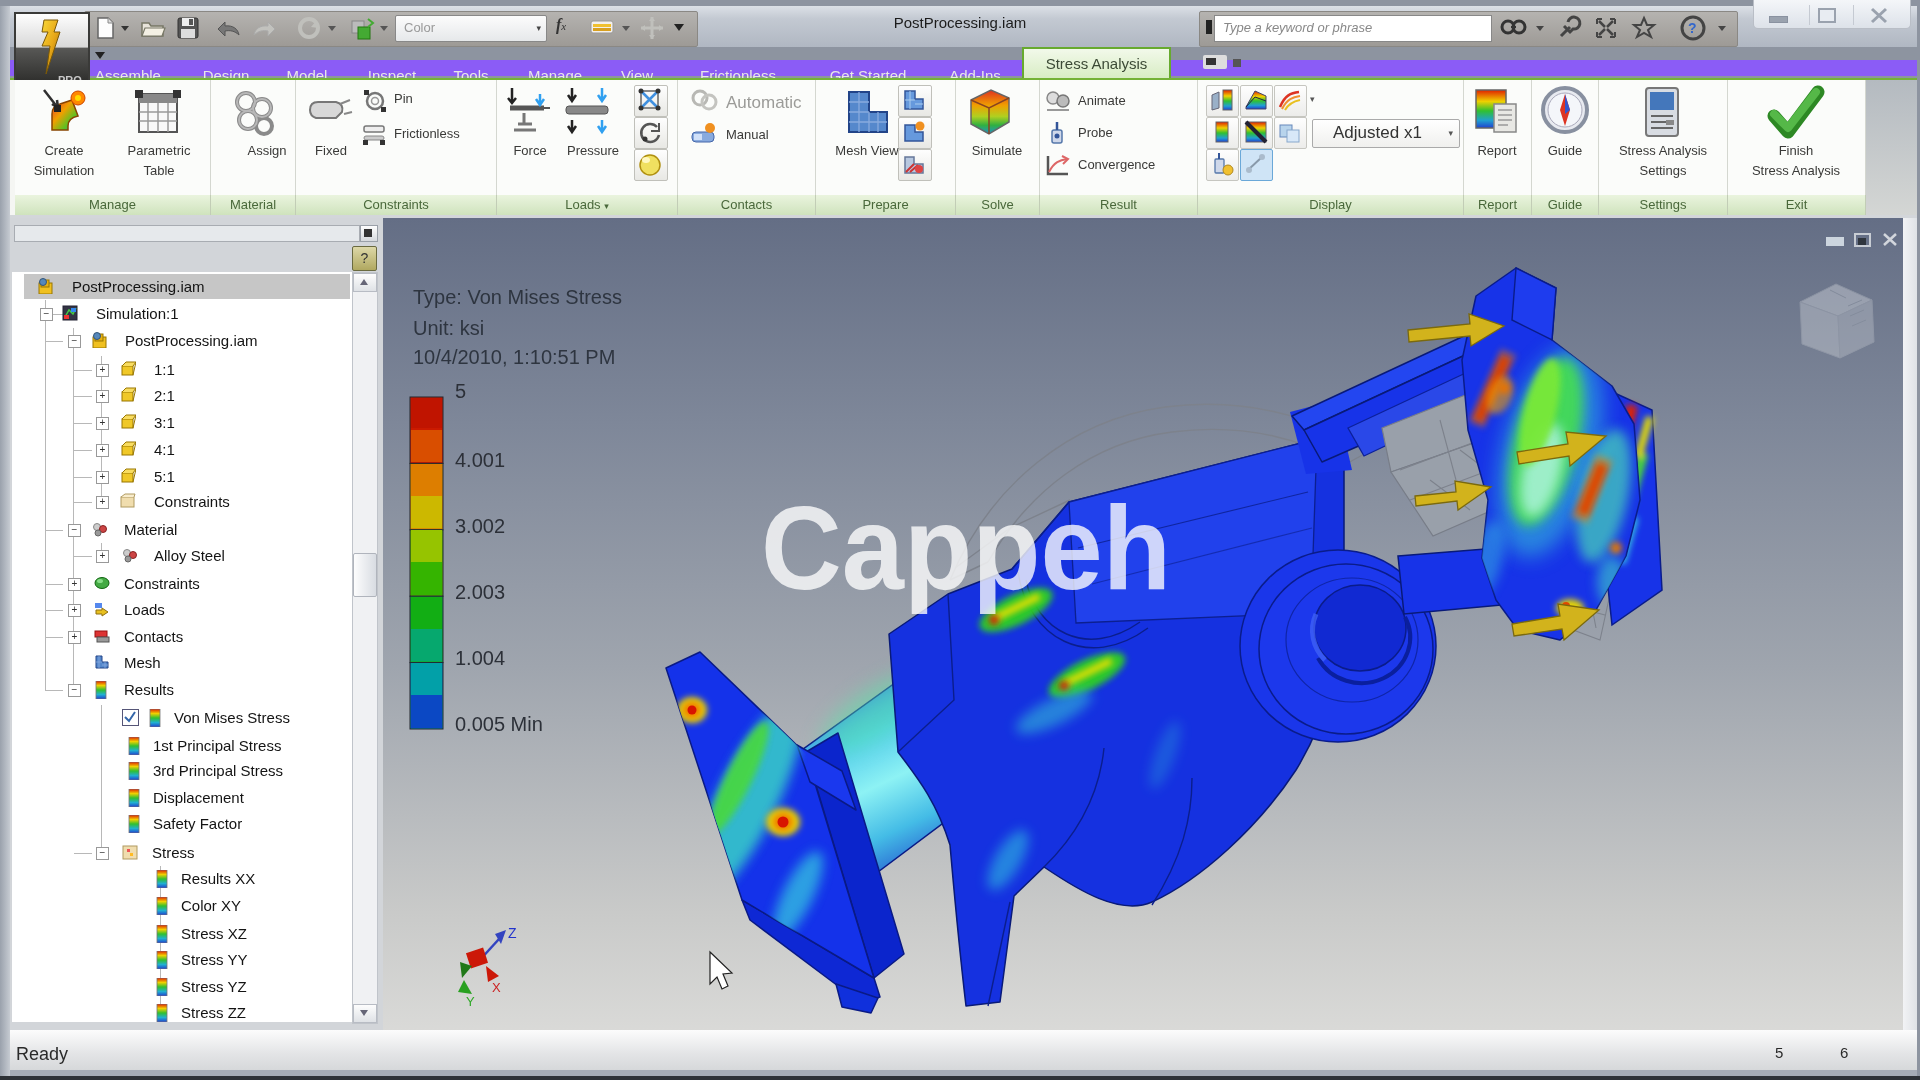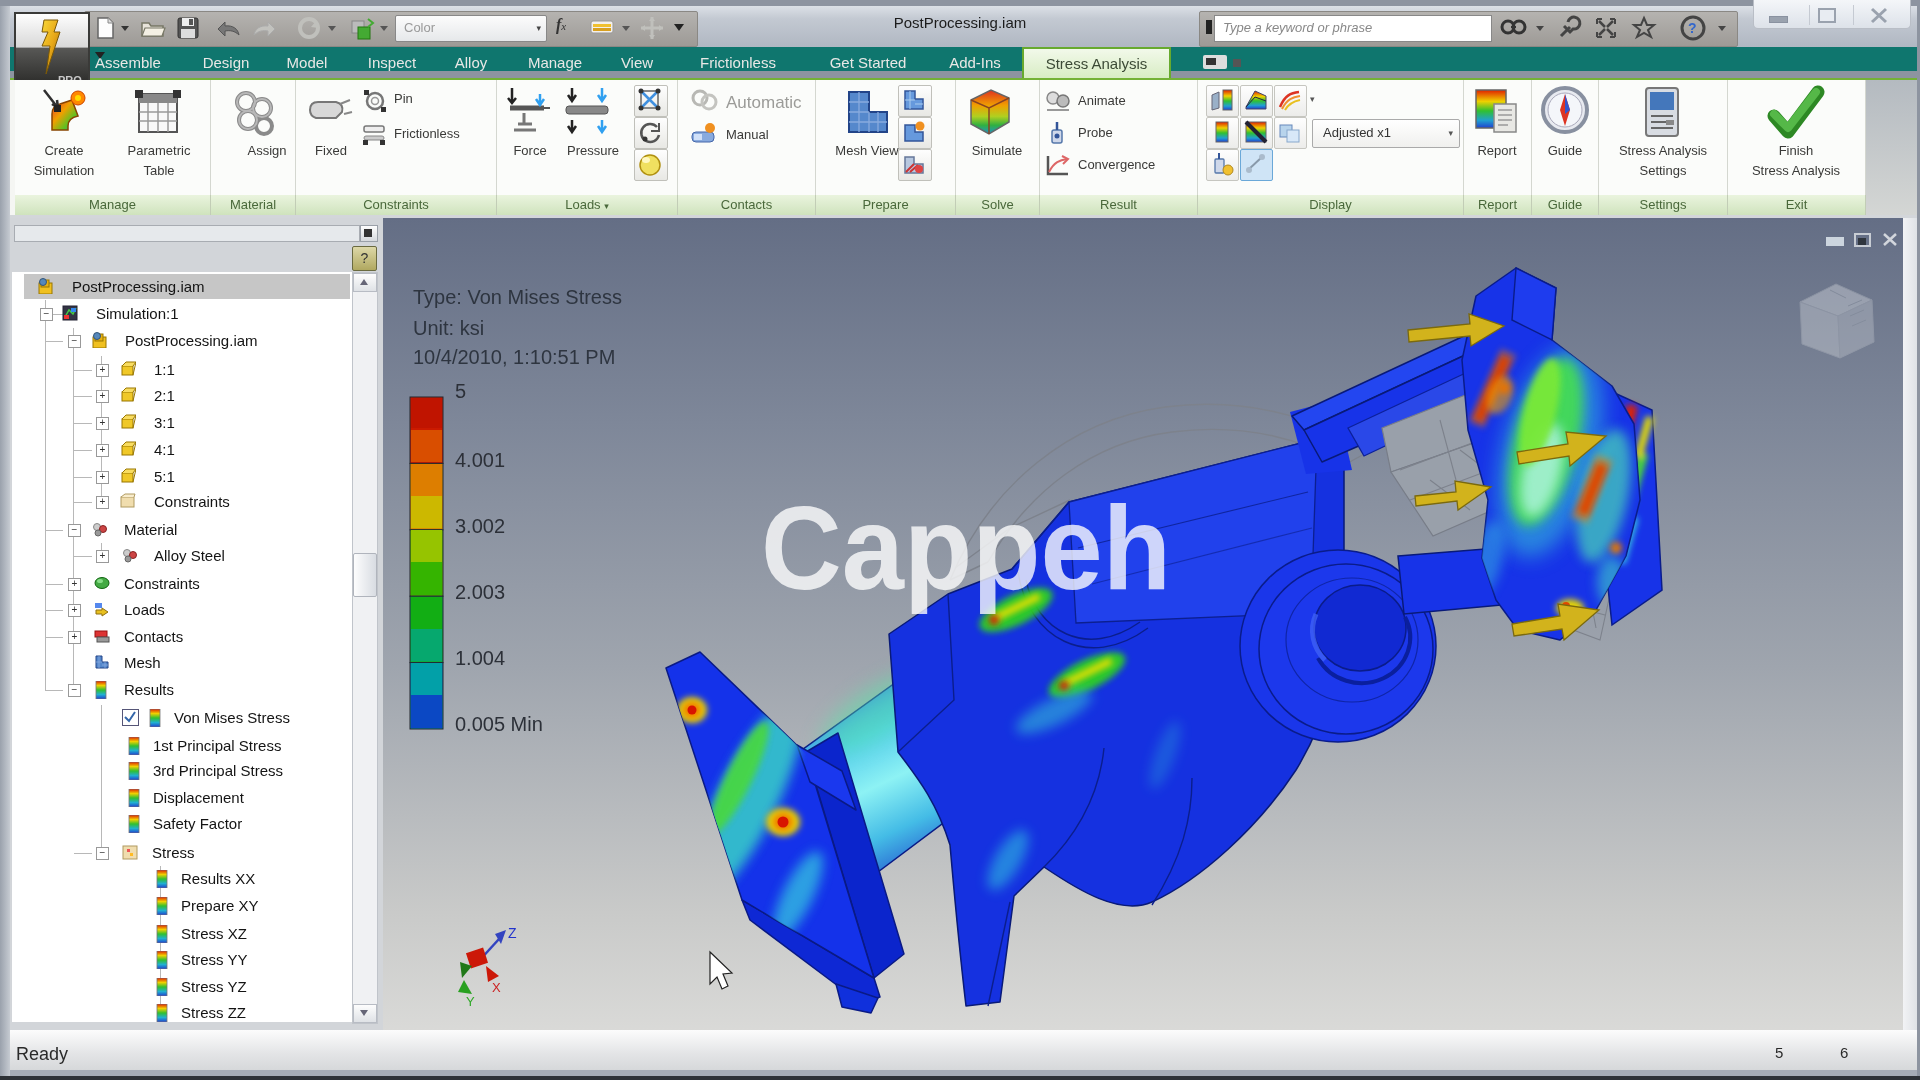--- a/index.html
+++ b/index.html
@@ -7,21 +7,21 @@
 .rabs{position:absolute}
 .grp{background:#fbfcfa}
 
 #titlebar{left:0;top:0;width:1920px;height:47px;background:linear-gradient(#e7ebf0,#c3c9d2 40%,#b0b7c2)}
 #topline{left:0;top:0;width:1920px;height:6px;background:#8d94a0}
 #qat{left:84px;top:11px;width:612px;height:34px;background:linear-gradient(#b5b3b0,#9d9a96);border:1px solid #8a8884;border-radius:2px}
 #searchbar{left:1199px;top:11px;width:537px;height:34px;background:linear-gradient(#b5b3b0,#9d9a96);border:1px solid #8a8884;border-radius:2px}
 #wintitle{left:810px;top:14px;width:300px;height:20px;font-size:15px;color:#1c1c1c;text-align:center}
 #winbtns{left:1753px;top:0;width:156px;height:28px;background:linear-gradient(#f4f6f9,#dde2e9);border:1px solid #b9bec6;border-top:none;border-radius:0 0 5px 5px}
 
-#menubar{left:0;top:47px;width:1920px;height:24px;background:#0f766e}
+#menubar{left:0;top:60px;width:1920px;height:16px;background:#8b5cf6}
 #menubar .tab{position:absolute;top:0;height:31px;line-height:31px;color:#e8e8e6;font-size:15px;text-align:center}
 #satab{left:1022px;top:47px;width:145px;height:29px;background:linear-gradient(#f2f9ea,#d8edc4);border:2px solid #67aa2e;border-bottom:none;color:#3c4a36;font-size:15px;line-height:29px;text-align:center}
 #greenline{left:0;top:78px;width:1920px;height:2px;background:#74b236}
 
 #ribbon{left:0;top:80px;width:1866px;height:135px;background:#f5f6f3;border-bottom:1px solid #b9bdb4}
 #ribbonright{left:1866px;top:80px;width:54px;height:135px;background:linear-gradient(#b4bac0,#d4d6d4)}
 .grp{position:absolute;top:0;height:115px;border-right:1px solid #d4d7d0}
 .grplabel{position:absolute;top:115px;height:20px;background:linear-gradient(#eaf4de,#cfe3bd);border-right:1px solid #c2cdb6;color:#49683a;font-size:13px;text-align:center;line-height:19px}
 .bigbtn{position:absolute;font-size:13px;color:#3a3a38;text-align:center}
 .smalltxt{position:absolute;font-size:13px;color:#3a3a38}
@@ -130,21 +130,21 @@
     <div class="abs" style="left:1809px;top:5px;width:44px;height:20px;border-right:1px solid #c5cad2"></div>
     <div class="abs" style="left:1818px;top:8px;width:14px;height:11px;border:2px solid #9aa2ae;background:#e8ecf2"></div>
     <svg class="abs" style="left:1866px;top:6px" width="26" height="20" viewBox="0 0 26 20">
       <path d="M6,3 L20,16 M20,3 L6,16" stroke="#9aa2ae" stroke-width="3"></path>
     </svg>
   <div class="abs" id="menubar">
       <div class="tab" style="left:73px;width:110px">Assemble</div>
       <div class="tab" style="left:171px;width:110px">Design</div>
       <div class="tab" style="left:252px;width:110px">Model</div>
       <div class="tab" style="left:337px;width:110px">Inspect</div>
-      <div class="tab" style="left:416px;width:110px">Alloy</div>
+      <div class="tab" style="left:416px;width:110px">Tools</div>
       <div class="tab" style="left:500px;width:110px">Manage</div>
       <div class="tab" style="left:582px;width:110px">View</div>
       <div class="tab" style="left:683px;width:110px">Frictionless</div>
       <div class="tab" style="left:813px;width:110px">Get Started</div>
       <div class="tab" style="left:920px;width:110px">Add-Ins</div>
     </div>
     <div class="abs" id="satab">Stress Analysis</div>
     <div class="abs" style="left:1203px;top:55px;width:24px;height:14px;background:#ddd;border-radius:2px"></div>
     <div class="abs" style="left:1206px;top:58px;width:10px;height:7px;background:#333"></div>
     <div class="abs" style="left:1233px;top:59px;width:8px;height:8px;background:#555"></div>
@@ -428,21 +428,21 @@
         </defs>
         <rect x="3" y="3" width="20" height="20" fill="url(#rb4)" stroke="#666"></rect>
         <path d="M3,3 L23,23" stroke="#223" stroke-width="4"></path>
       </svg>
       <div class="rabs" style="left:1274px;top:37px;width:31px;height:30px;border:1px solid #c6c6c0;background:linear-gradient(#fefefe,#ececea);border-radius:2px"></div>
       <svg class="rabs" style="left:1277px;top:39px" width="26" height="26" viewBox="0 0 26 26">
         <rect x="3" y="6" width="12" height="12" fill="#b8d4ec" stroke="#6688bb"></rect>
         <rect x="10" y="11" width="12" height="12" fill="#d8e8f8" stroke="#88a8cc"></rect>
       </svg>
       <div class="rabs" style="left:1312px;top:39px;width:146px;height:27px;background:linear-gradient(#ffffff,#f0f0ee);border:1px solid #aaa;border-radius:2px">
-        <span style="margin-left:10px;font-size:13px;color:#333;line-height:26px;float:left">Adjusted x1</span>
+        <span style="margin-left:20px;font-size:17px;color:#333;line-height:26px;float:left">Adjusted x1</span>
         <span style="float:right;margin-right:6px;font-size:9px;color:#555;line-height:26px">▾</span>
       </div>
       <div class="rabs" style="left:1206px;top:69px;width:31px;height:30px;border:1px solid #c6c6c0;background:linear-gradient(#fefefe,#ececea);border-radius:2px"></div>
       <svg class="rabs" style="left:1209px;top:71px" width="26" height="26" viewBox="0 0 26 26">
         <rect x="6" y="8" width="9" height="14" rx="1" fill="#cfd8ea" stroke="#5577aa" stroke-width="1.3"></rect>
         <path d="M10,2 L10,8" stroke="#335599" stroke-width="2"></path>
         <circle cx="19" cy="19" r="5" fill="#f0c030" stroke="#b08820"></circle>
       </svg>
       <div class="rabs" style="left:1240px;top:69px;width:31px;height:30px;border:1px solid #6aa8d8;background:#cfe4f6;border-radius:2px"></div>
       <svg class="rabs" style="left:1243px;top:71px" width="26" height="26" viewBox="0 0 26 26">
@@ -557,21 +557,21 @@
       </svg><div class="trow" style="left:141px;top:513px">Displacement</div><svg style="position:absolute;left:115px;top:543px" width="16" height="18" viewBox="0 0 16 18">
         <rect x="2" y="0" width="10" height="18" fill="url(#stg)" stroke="#777" stroke-width="0.8"></rect>
       </svg><div class="trow" style="left:141px;top:539px">Safety Factor</div><div style="position:absolute;left:62px;top:581px;width:18px;height:1px;background:#b8b8b8"></div><div style="position:absolute;left:84px;top:575px;width:11px;height:11px;background:#fff;border:1px solid #999;font-size:10px;line-height:10px;text-align:center;color:#333">−</div><svg style="position:absolute;left:110px;top:572px" width="16" height="16" viewBox="0 0 16 16">
         <rect x="1" y="2" width="14" height="13" fill="#f0ddae" stroke="#b09a60"></rect>
         <rect x="5" y="5" width="3" height="3" fill="#e55"></rect>
         <rect x="8" y="9" width="3" height="3" fill="#fb2"></rect>
       </svg><div class="trow" style="left:140px;top:568px">Stress</div><svg style="position:absolute;left:143px;top:598px" width="16" height="18" viewBox="0 0 16 18">
         <rect x="2" y="0" width="10" height="18" fill="url(#stg)" stroke="#777" stroke-width="0.8"></rect>
       </svg><div class="trow" style="left:169px;top:594px">Results XX</div><svg style="position:absolute;left:143px;top:625px" width="16" height="18" viewBox="0 0 16 18">
         <rect x="2" y="0" width="10" height="18" fill="url(#stg)" stroke="#777" stroke-width="0.8"></rect>
-      </svg><div class="trow" style="left:169px;top:621px">Prepare XY</div><svg style="position:absolute;left:143px;top:653px" width="16" height="18" viewBox="0 0 16 18">
+      </svg><div class="trow" style="left:169px;top:621px">Color XY</div><svg style="position:absolute;left:143px;top:653px" width="16" height="18" viewBox="0 0 16 18">
         <rect x="2" y="0" width="10" height="18" fill="url(#stg)" stroke="#777" stroke-width="0.8"></rect>
       </svg><div class="trow" style="left:169px;top:649px">Stress XZ</div><svg style="position:absolute;left:143px;top:679px" width="16" height="18" viewBox="0 0 16 18">
         <rect x="2" y="0" width="10" height="18" fill="url(#stg)" stroke="#777" stroke-width="0.8"></rect>
       </svg><div class="trow" style="left:169px;top:675px">Stress YY</div><svg style="position:absolute;left:143px;top:706px" width="16" height="18" viewBox="0 0 16 18">
         <rect x="2" y="0" width="10" height="18" fill="url(#stg)" stroke="#777" stroke-width="0.8"></rect>
       </svg><div class="trow" style="left:169px;top:702px">Stress YZ</div><svg style="position:absolute;left:143px;top:732px" width="16" height="18" viewBox="0 0 16 18">
         <rect x="2" y="0" width="10" height="18" fill="url(#stg)" stroke="#777" stroke-width="0.8"></rect>
       </svg><div class="trow" style="left:169px;top:728px">Stress ZZ</div></div>
   <div class="abs" id="vsb">
       <div style="position:absolute;left:0;top:0;width:22px;height:17px;background:linear-gradient(#fdfdfd,#dfe2e6);border:1px solid #b8bcc4"></div>

